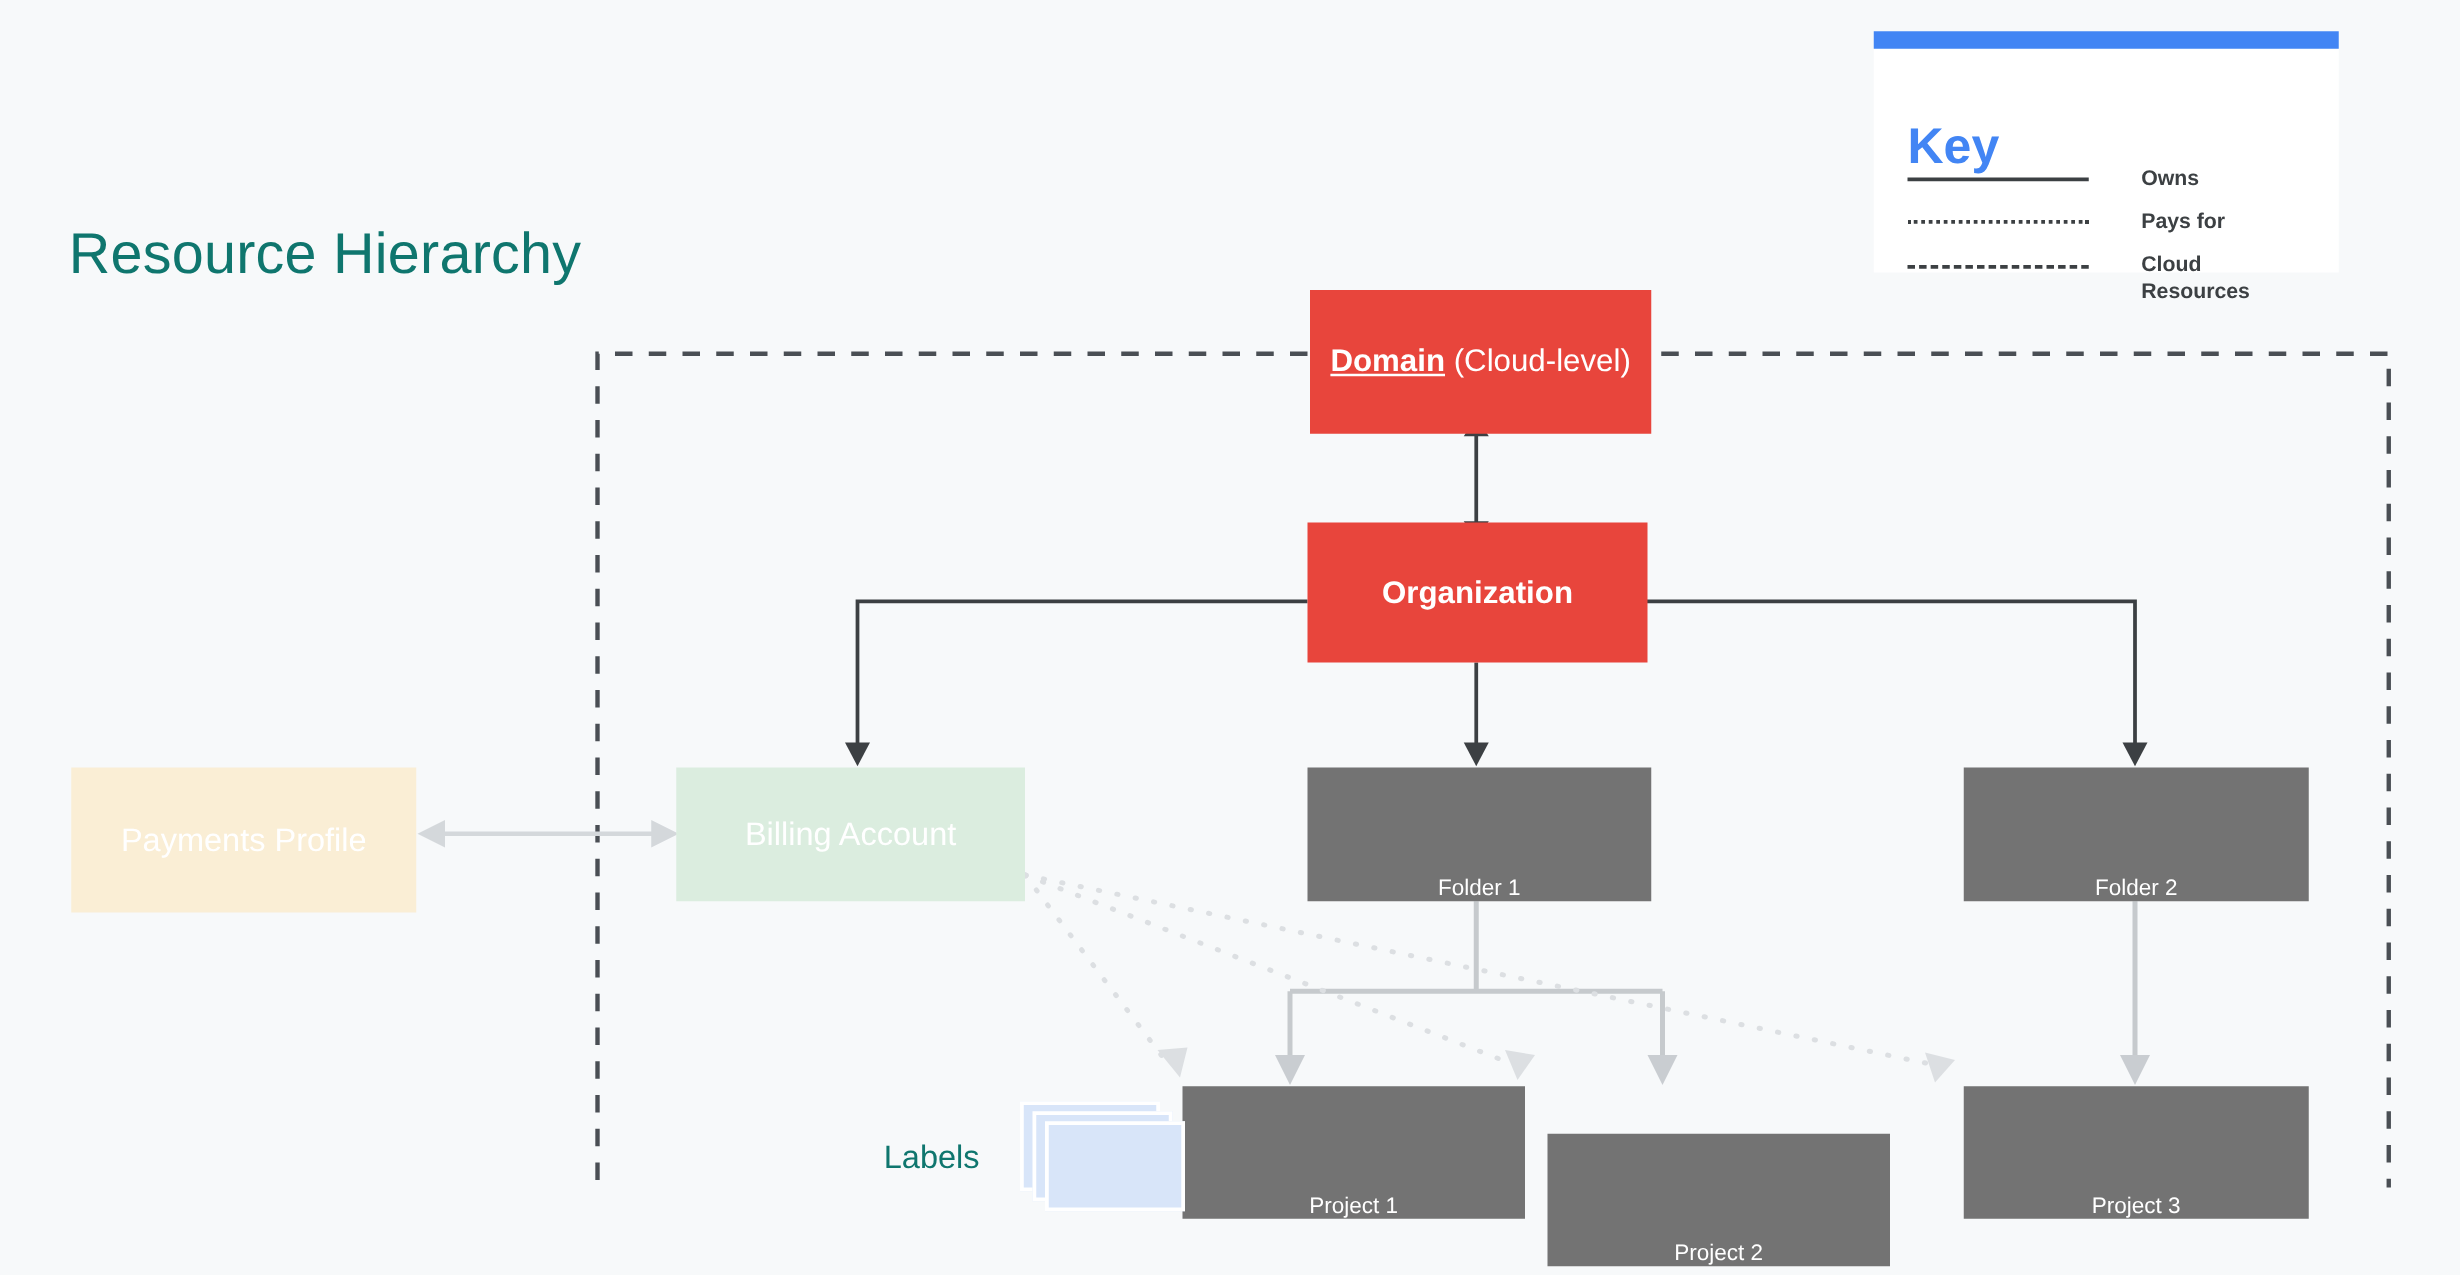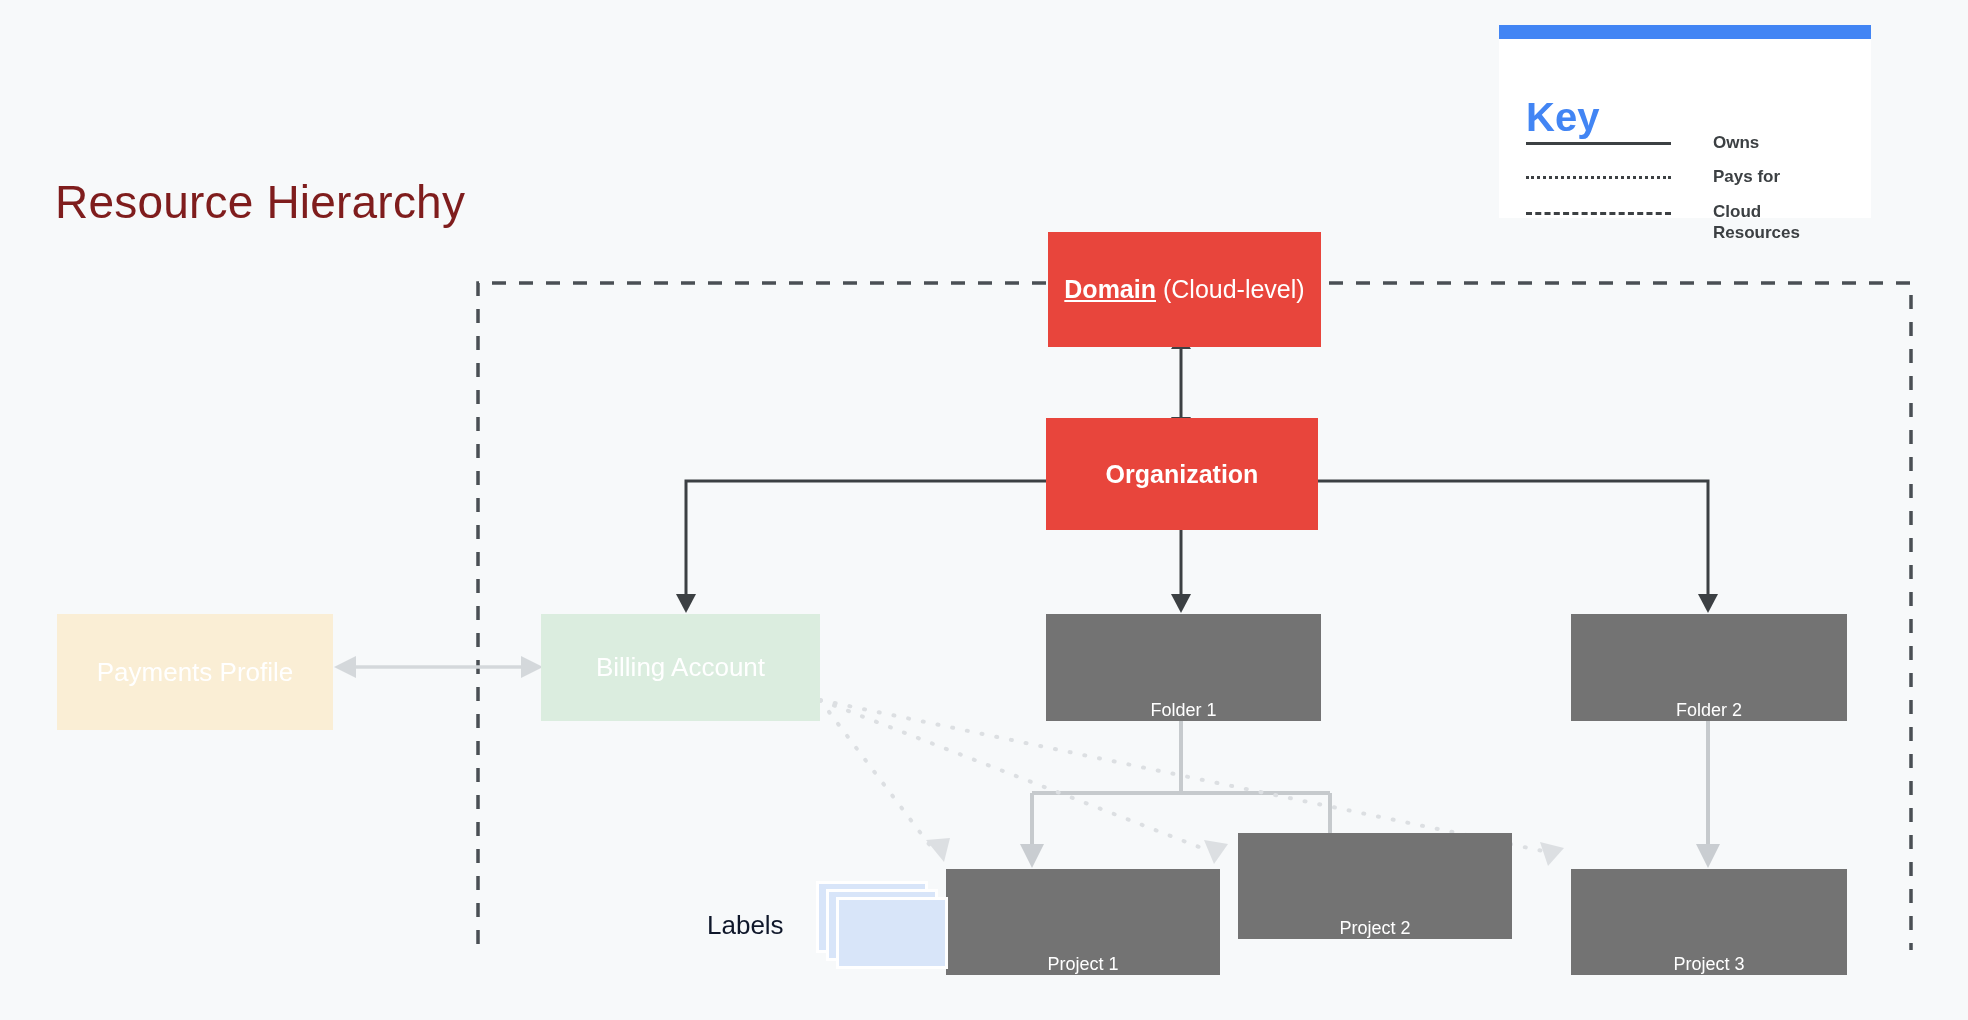--- a/index.html
+++ b/index.html
@@ -9,21 +9,21 @@
     font-family:"Liberation Sans", sans-serif;
     overflow:hidden;
     position:relative;
   }
   #canvas{position:absolute;inset:0;width:1968px;height:1020px;}
   #svg-layer{position:absolute;left:0;top:0;width:1968px;height:1020px;}
 
   
   .page-title{
     position:absolute;left:55px;top:175px;
-    font-size:46px;color:#7f1d1d;letter-spacing:0.2px;
+    font-size:46px;color:#0f766e;letter-spacing:0.2px;
     font-weight:400;white-space:nowrap;
   }
 
   
   .node{
     position:absolute;
     display:flex;align-items:center;justify-content:center;
     text-align:center;
     color:#ffffff;
     box-sizing:border-box;
@@ -43,21 +43,21 @@
     font-size:26px;color:#ffffff;font-weight:400;
   }
   .node-cream{
     background:#faeed5;
     font-size:26px;color:#ffffff;font-weight:400;
   }
 
   
   .labels-text{
     position:absolute;left:707px;top:910px;
-    font-size:26px;color:#0f172a;font-weight:400;
+    font-size:26px;color:#0f766e;font-weight:400;
     white-space:nowrap;
   }
   .label-card{
     position:absolute;
     background:#d8e5f9;
     border:3px solid #ffffff;
     box-sizing:border-box;
   }
 
   
@@ -201,21 +201,21 @@
   </div>
 
   <div class="node node-blue" style="left:1571px;top:614px;width:276px;height:107px;">
     <span>Folder 2</span>
   </div>
 
   <div class="node node-blue" style="left:946px;top:869px;width:274px;height:106px;">
     <span>Project 1</span>
   </div>
 
-  <div class="node node-blue" style="left:1238px;top:833px;width:274px;height:106px;">
+  <div class="node node-blue" style="left:1238px;top:907px;width:274px;height:106px;">
     <span>Project 2</span>
   </div>
 
   <div class="node node-blue" style="left:1571px;top:869px;width:276px;height:106px;">
     <span>Project 3</span>
   </div>
 
   <div class="labels-text">Labels</div>
   <div>
     <div class="label-card" style="left:816px;top:881px;width:112px;height:72px;"></div>

